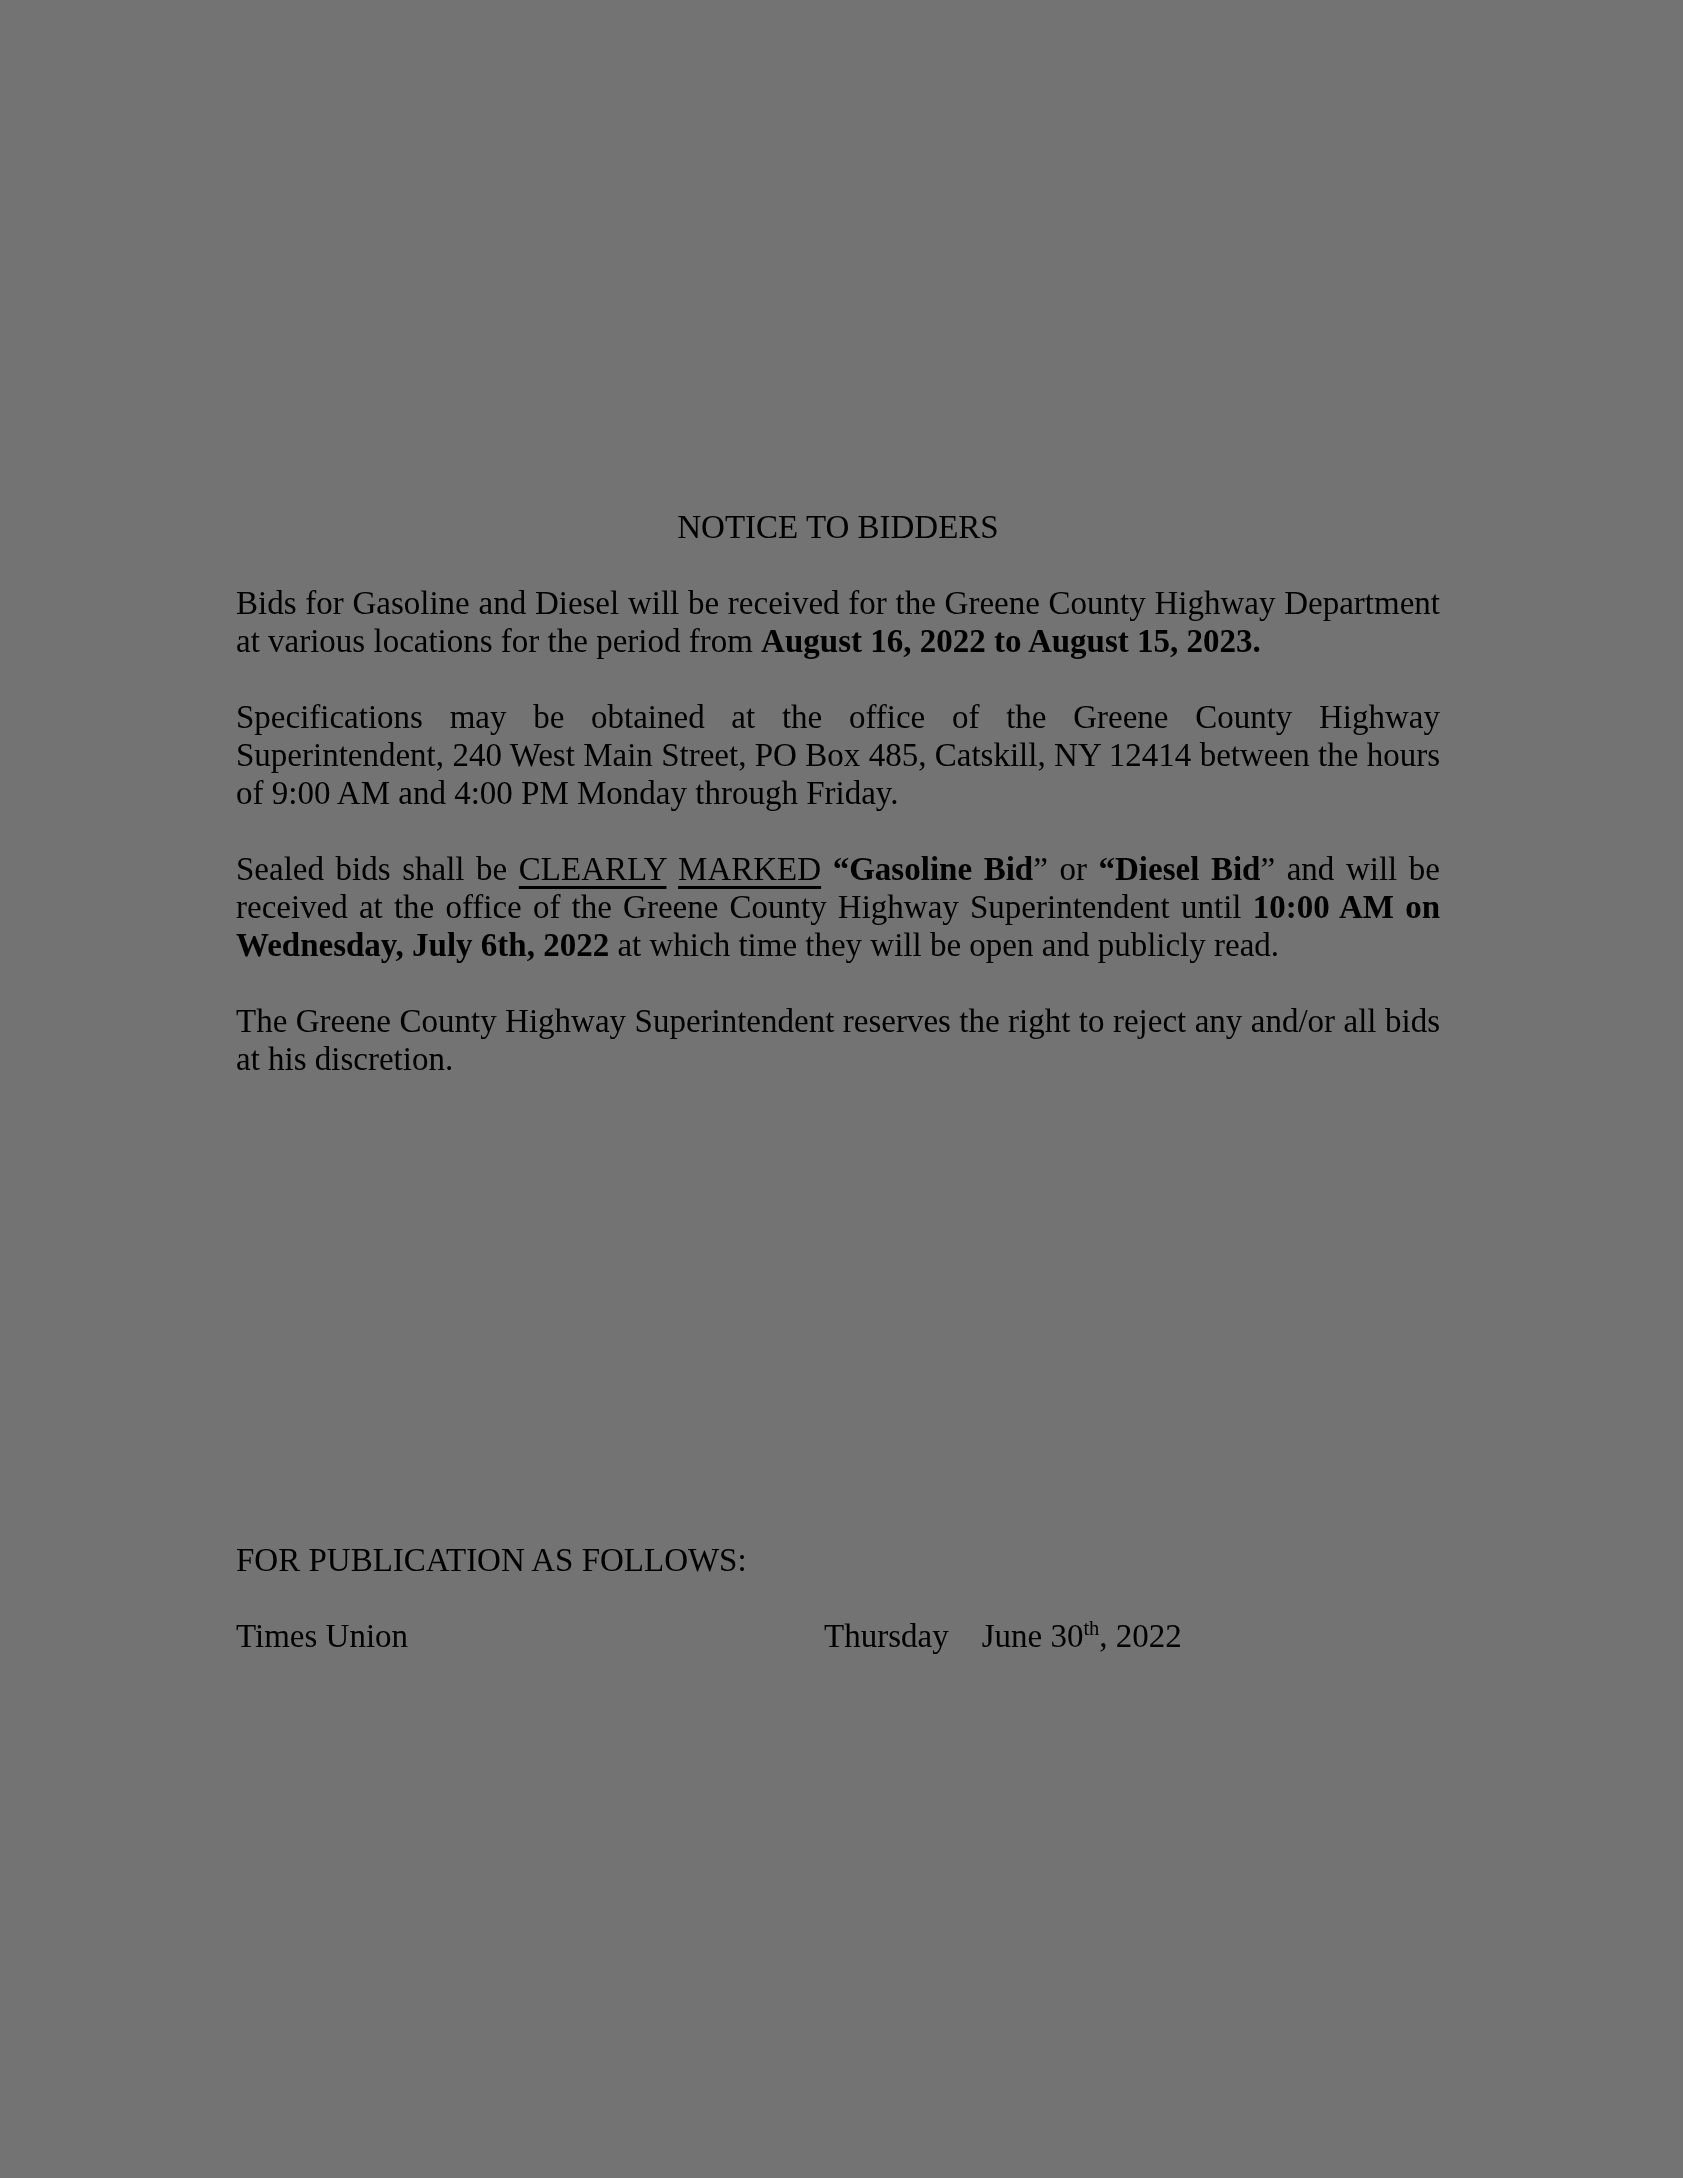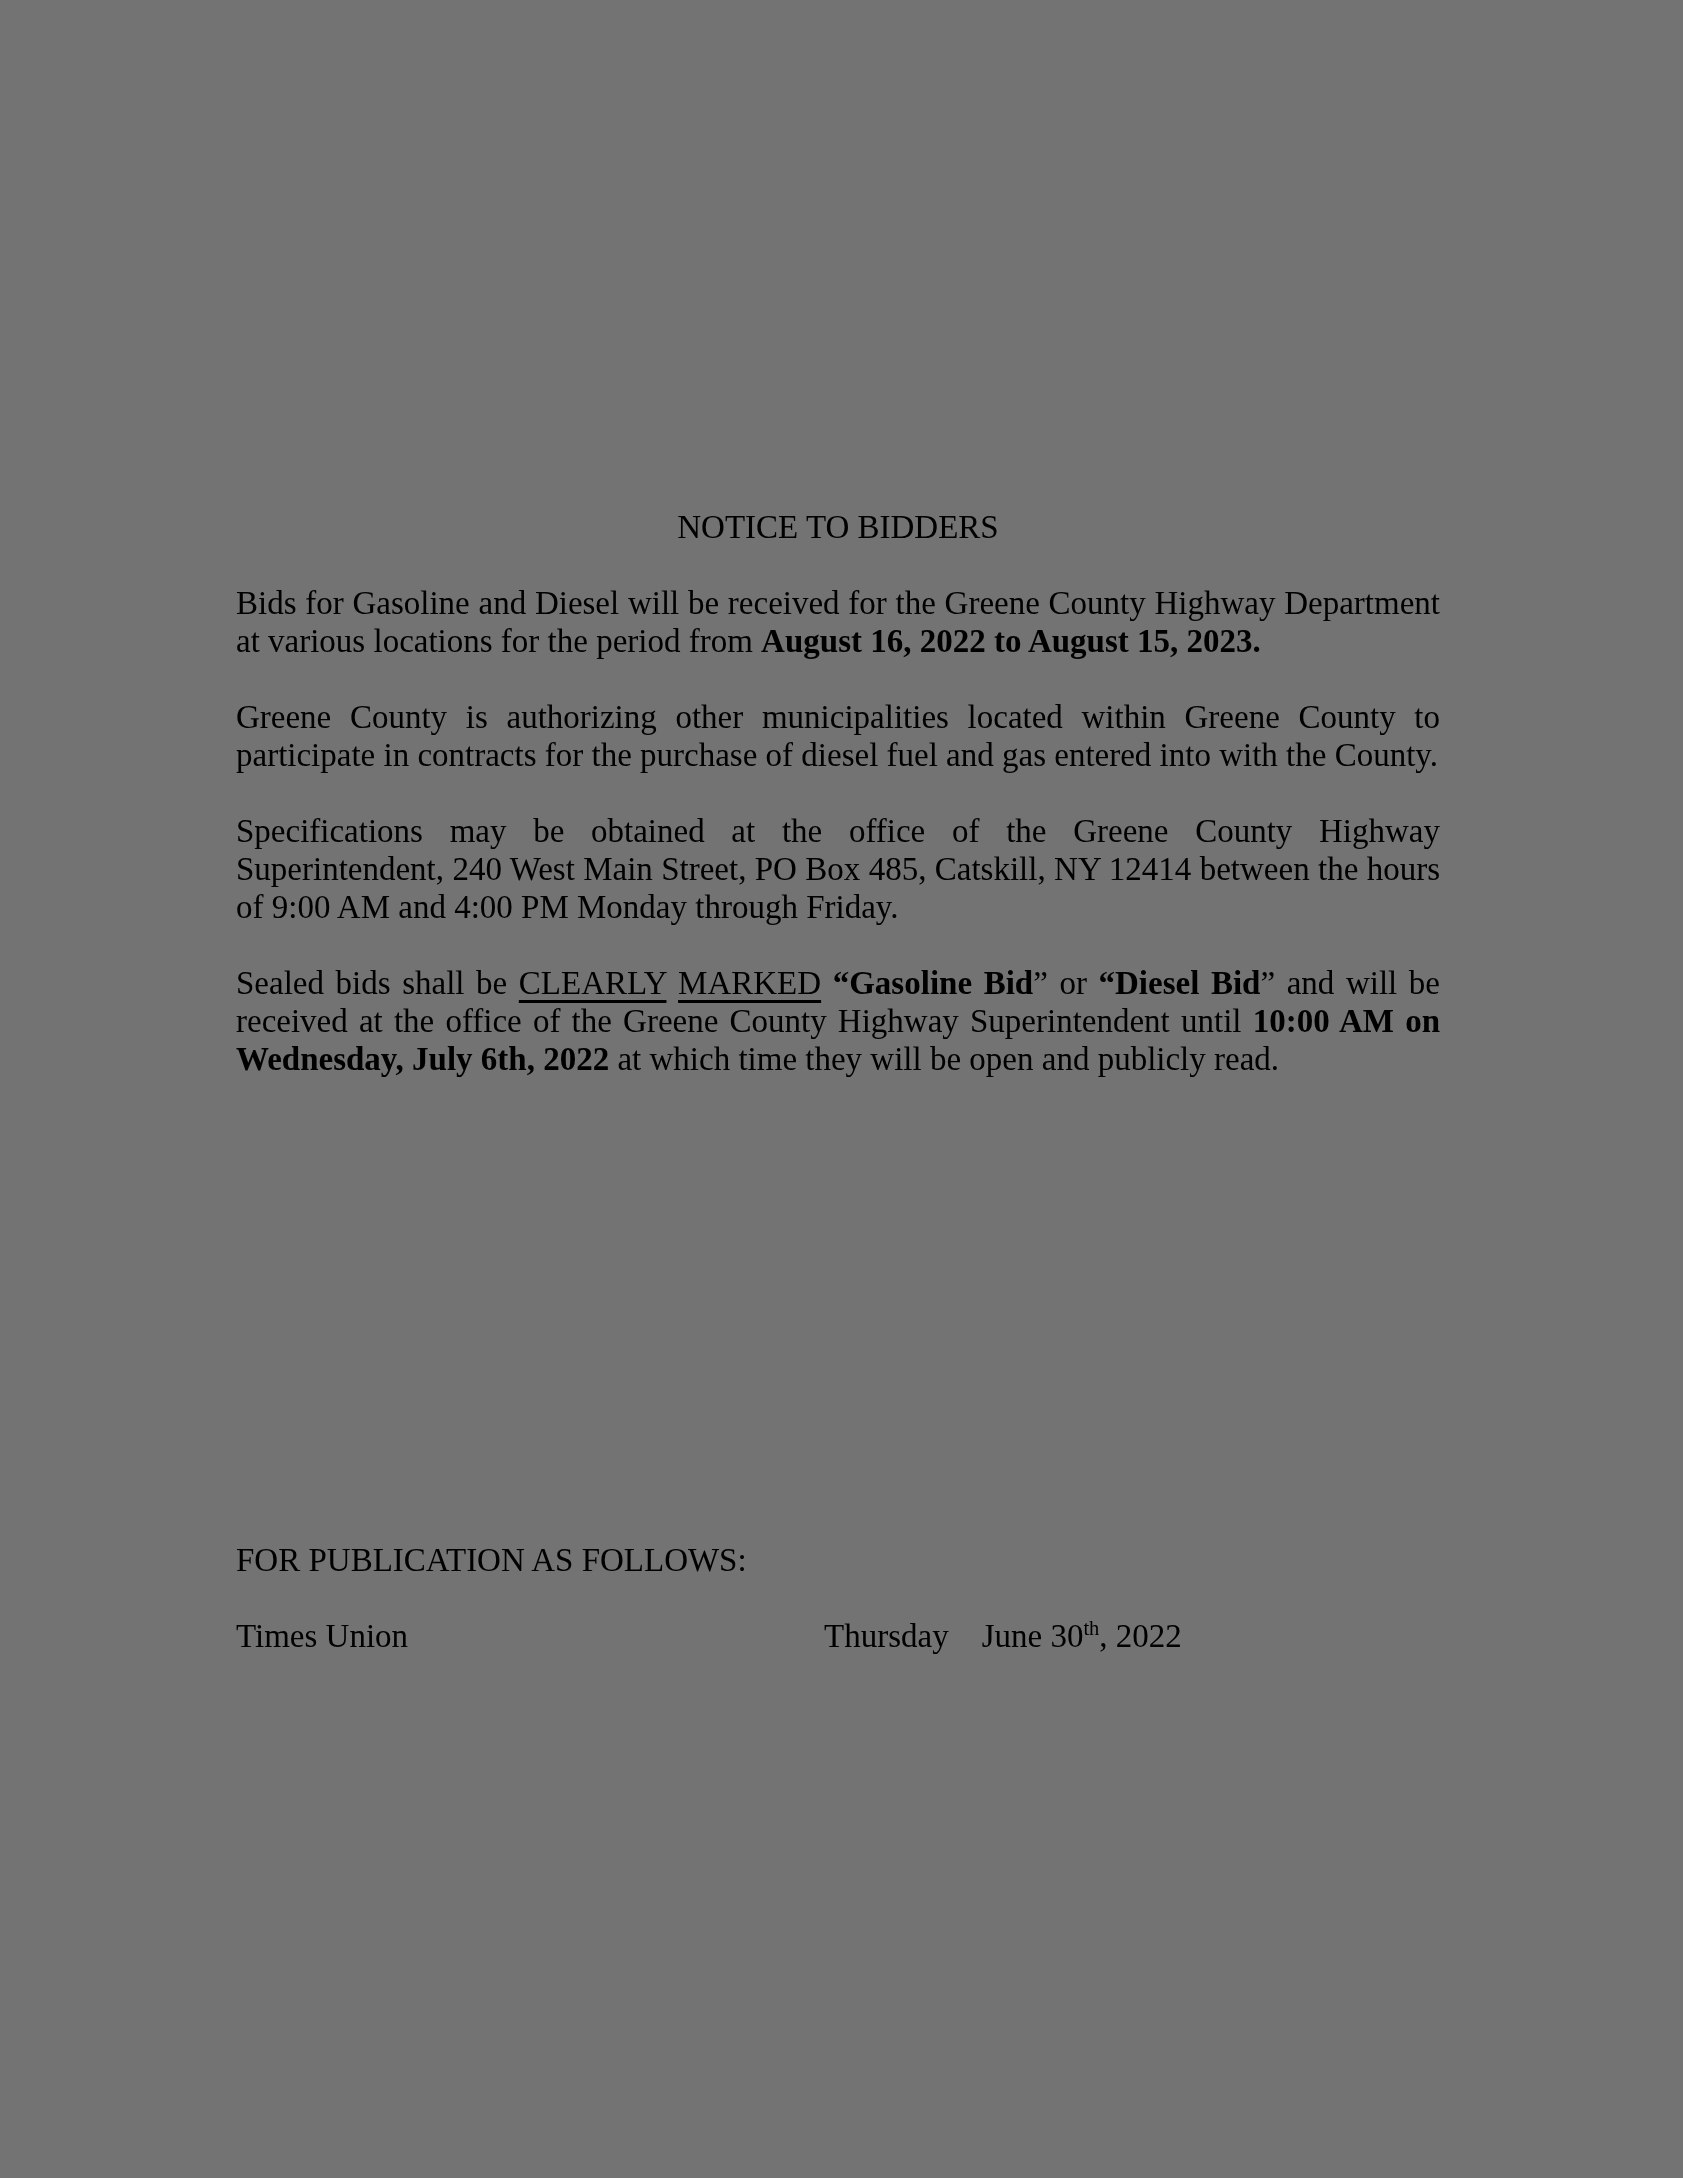--- a/index.html
+++ b/index.html
@@ -68,23 +68,23 @@
 </head>
 <body>
 
 <div class="page">
   <div class="content">
 
     <div class="doc-title">NOTICE TO BIDDERS</div>
 
     <div id="paragraphs">
         <p class="para"><span>Bids for Gasoline and Diesel will be received for the Greene County Highway Department at various locations for the period from </span><span class="run-bold">August 16, 2022 to August 15, 2023.</span></p>
-        <p class="para"><span>Greene County is authorizing other municipalities located within Greene County to participate in contracts for the purchase of diesel fuel and gas entered into with the County.</span></p>
         <p class="para"><span>Specifications may be obtained at the office of the Greene County Highway Superintendent, 240 West Main Street, PO Box 485, Catskill, NY 12414 between the hours of 9:00 AM and 4:00 PM Monday through Friday.</span></p>
         <p class="para"><span>Sealed bids shall be </span><span class="run-underline">CLEARLY</span><span> </span><span class="run-underline">MARKED</span><span> </span><span class="run-bold">“Gasoline Bid</span><span>” or </span><span class="run-bold">“Diesel Bid</span><span>” and will be received at the office of the Greene County Highway Superintendent until </span><span class="run-bold">10:00 AM on Wednesday, July 6th, 2022</span><span> at which time they will be open and publicly read.</span></p>
+        <p class="para"><span>The Greene County Highway Superintendent reserves the right to reject any and/or all bids at his discretion.</span></p>
       </div>
 
     <div class="pub-heading">FOR PUBLICATION AS FOLLOWS:</div>
 
     <div class="pub-line">
       <span>Times Union</span>
       <span class="pub-right"><span>Thursday</span><span class="word-gap"></span><span>June 30</span><sup class="ord">th</sup><span>, 2022</span></span>
     </div>
 
   </div>

